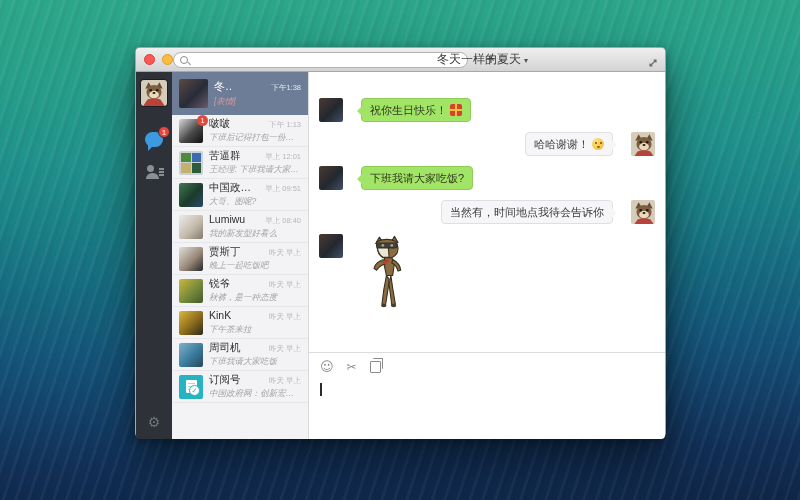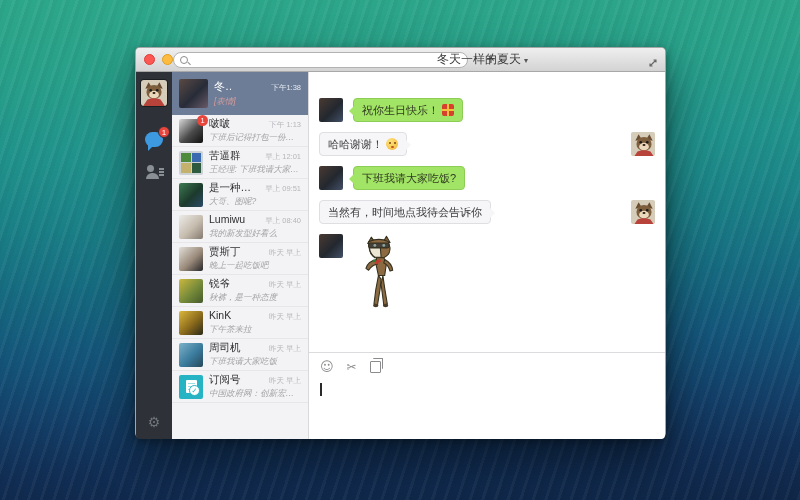--- a/index.html
+++ b/index.html
@@ -82,22 +82,22 @@
   .ctime{font-size:7.5px;color:#b6b6ba;white-space:nowrap;margin-left:4px;}
   .cprev{font-size:8.5px;color:#a4a4a8;white-space:nowrap;overflow:hidden;text-overflow:ellipsis;margin-top:1.5px;font-style:italic;}
   .row.selected{height:43px;background:#6d7d97;border-bottom:none;}
   .row.selected .avatar{width:29px;height:29px;}
   .row.selected .cname{color:#fff;font-size:11px;}
   .row.selected .ctime{color:#e6e9ef;margin-left:40px;}
   .row.selected .cprev{color:#d49c9c;}
   
   .chatpane{flex:1;display:flex;flex-direction:column;background:#fff;min-width:0;}
   .messages{flex:1;padding:26px 10px 0 10px;overflow:hidden;}
-  .msg{display:flex;align-items:flex-start;margin-bottom:10px;}
-  .msg.out{justify-content:space-between;}
+  .msg{display:flex;align-items:flex-start;margin-bottom:10px;gap:8px;}
+  .msg.out{justify-content:flex-end;}
   .mav{width:24px;height:24px;border-radius:2px;overflow:hidden;flex:0 0 auto;}
   .mav svg{display:block;}
   .bubblebox{position:relative;max-width:230px;font-size:11px;line-height:14px;
     padding:4px 8px;border-radius:4px;margin-top:0;}
   .msg.in .bubblebox{margin-left:10px;background:#a2e465;border:1px solid #8ccd55;color:#2f3a22;}
   .msg.in .bubblebox::before{content:"";position:absolute;left:-5px;top:7px;
     border:5px solid transparent;border-right-color:#a2e465;border-left:none;}
   .msg.out .bubblebox{margin-right:10px;background:#f6f6f8;border:1px solid #dfdfe3;color:#3a3a3c;}
   .msg.out .bubblebox::after{content:"";position:absolute;right:-5px;top:7px;
     border:5px solid transparent;border-left-color:#f6f6f8;border-right:none;}
@@ -223,21 +223,21 @@
       <div class="cprev">王经理: 下班我请大家吃饭</div>
     </div>
   </div>
           <div class="row">
     <div class="avwrap">
       <div class="avatar av-slot" style="background: linear-gradient(135deg, rgb(62, 122, 82), rgb(28, 58, 44) 55%, rgb(44, 74, 104));"></div>
 
     </div>
     <div class="meta">
       <div class="l1">
-        <span class="cname">是一种态度</span>
+        <span class="cname">中国政府网</span>
         <span class="ctime">早上 09:51</span>
       </div>
       <div class="cprev">大哥、图呢?</div>
     </div>
   </div>
           <div class="row">
     <div class="avwrap">
       <div class="avatar av-slot" style="background: linear-gradient(135deg, rgb(236, 235, 232), rgb(198, 188, 174) 55%, rgb(132, 121, 110));"></div>
 
     </div>

